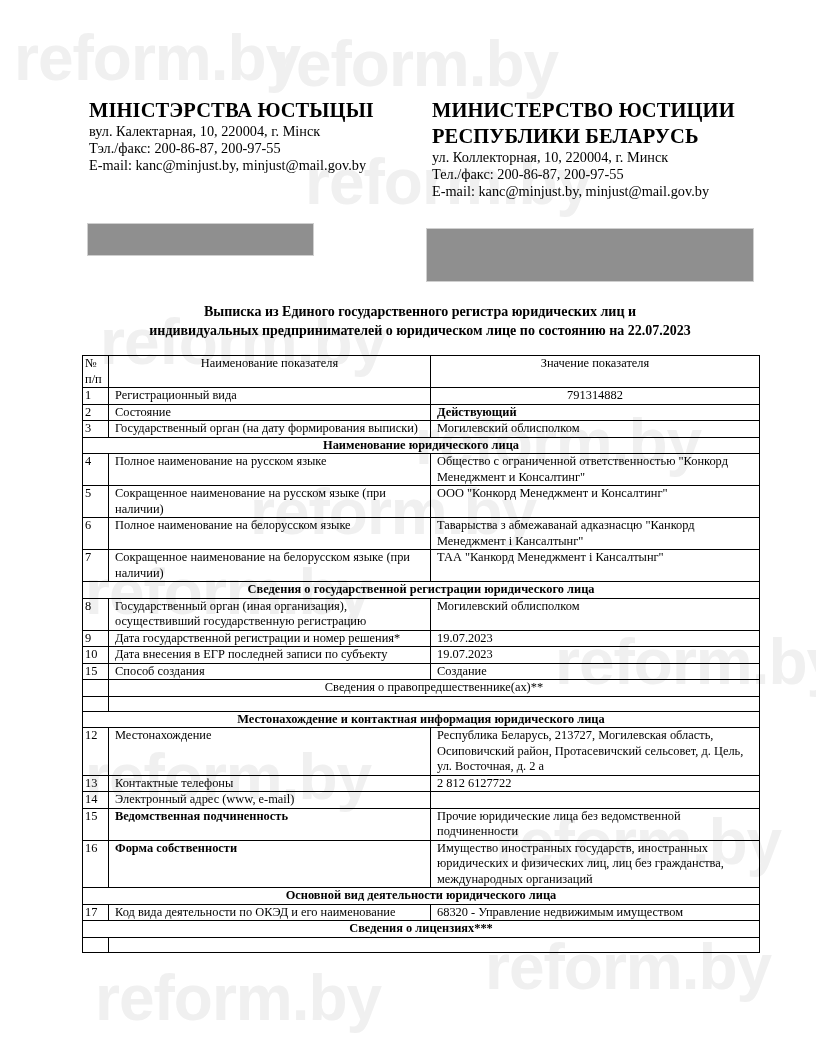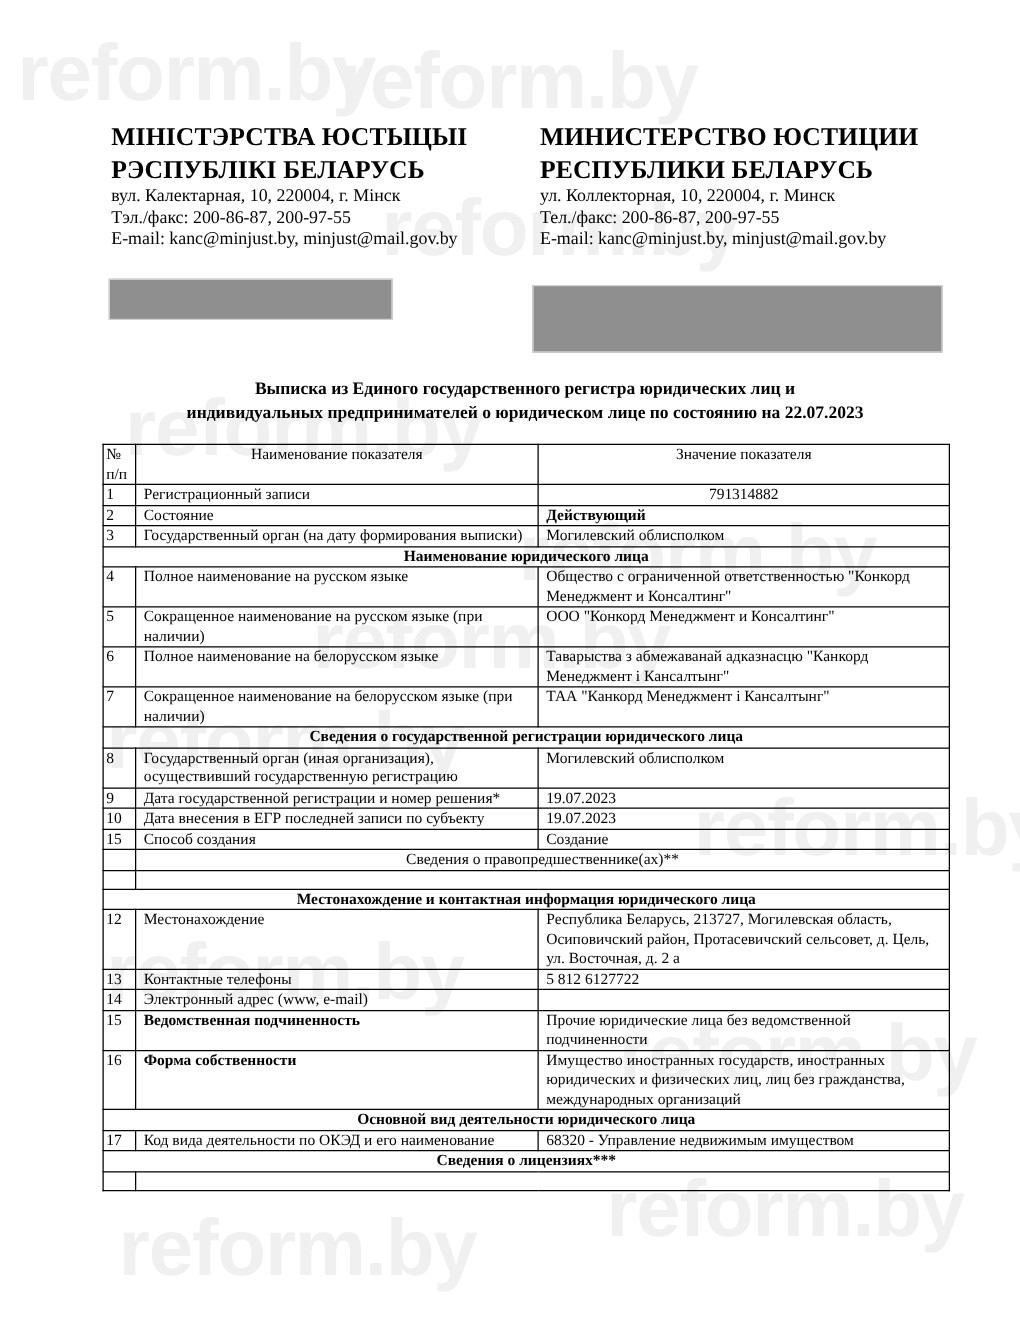--- a/index.html
+++ b/index.html
@@ -42,21 +42,20 @@
 <div class="wm" style="left:85px;top:745px;">reform.by</div>
 <div class="wm" style="left:495px;top:810px;">reform.by</div>
 <div class="wm" style="left:485px;top:935px;">reform.by</div>
 <div class="wm" style="left:95px;top:966px;">reform.by</div>
 
 <div class="content">
 
   <div class="hdr left">
     <div class="ministry">
       <div>МІНІСТЭРСТВА ЮСТЫЦЫІ</div>
-      <div>РЭСПУБЛІКІ БЕЛАРУСЬ</div>
     </div>
     <div class="contact">
       <div>вул. Калектарная, 10, 220004, г. Мінск</div>
       <div>Тэл./факс: 200-86-87, 200-97-55</div>
       <div>E-mail: kanc@minjust.by, minjust@mail.gov.by</div>
     </div>
   </div>
 
   <div class="hdr right">
     <div class="ministry">
@@ -80,21 +79,21 @@
 
   <table class="reg">
     <tbody>
         <tr>
       <td class="num" style="height:31px;">№ п/п</td>
       <td class="name center">Наименование показателя</td>
       <td class="center">Значение показателя</td>
     </tr>
     <tr>
       <td class="num">1</td>
-      <td class="name">Регистрационный записи</td>
+      <td class="name">Регистрационный вида</td>
       <td class="center">791314882</td>
     </tr>
     <tr>
       <td class="num">2</td>
       <td class="name">Состояние</td>
       <td class="b">Действующий</td>
     </tr>
     <tr>
       <td class="num">3</td>
       <td class="name">Государственный орган (на дату формирования выписки)</td>
@@ -158,21 +157,21 @@
       <td colspan="3" class="section">Местонахождение и контактная информация юридического лица</td>
     </tr>
     <tr>
       <td class="num">12</td>
       <td class="name">Местонахождение</td>
       <td>Республика Беларусь, 213727, Могилевская область, Осиповичский район, Протасевичский сельсовет, д. Цель, ул. Восточная, д. 2 а</td>
     </tr>
     <tr>
       <td class="num">13</td>
       <td class="name">Контактные телефоны</td>
-      <td>5 812 6127722</td>
+      <td>2 812 6127722</td>
     </tr>
     <tr>
       <td class="num">14</td>
       <td class="name">Электронный адрес (www, e-mail)</td>
       <td></td>
     </tr>
     <tr>
       <td class="num">15</td>
       <td class="name b">Ведомственная подчиненность</td>
       <td>Прочие юридические лица без ведомственной подчиненности</td>

